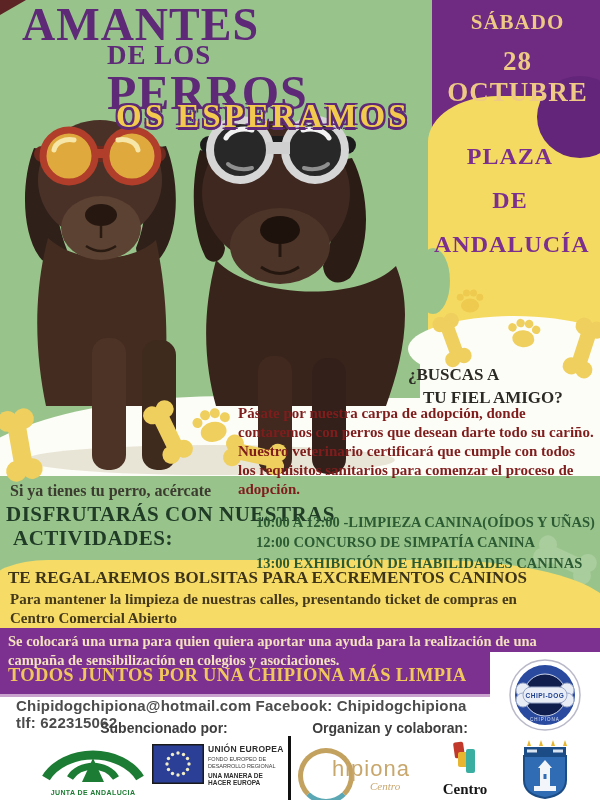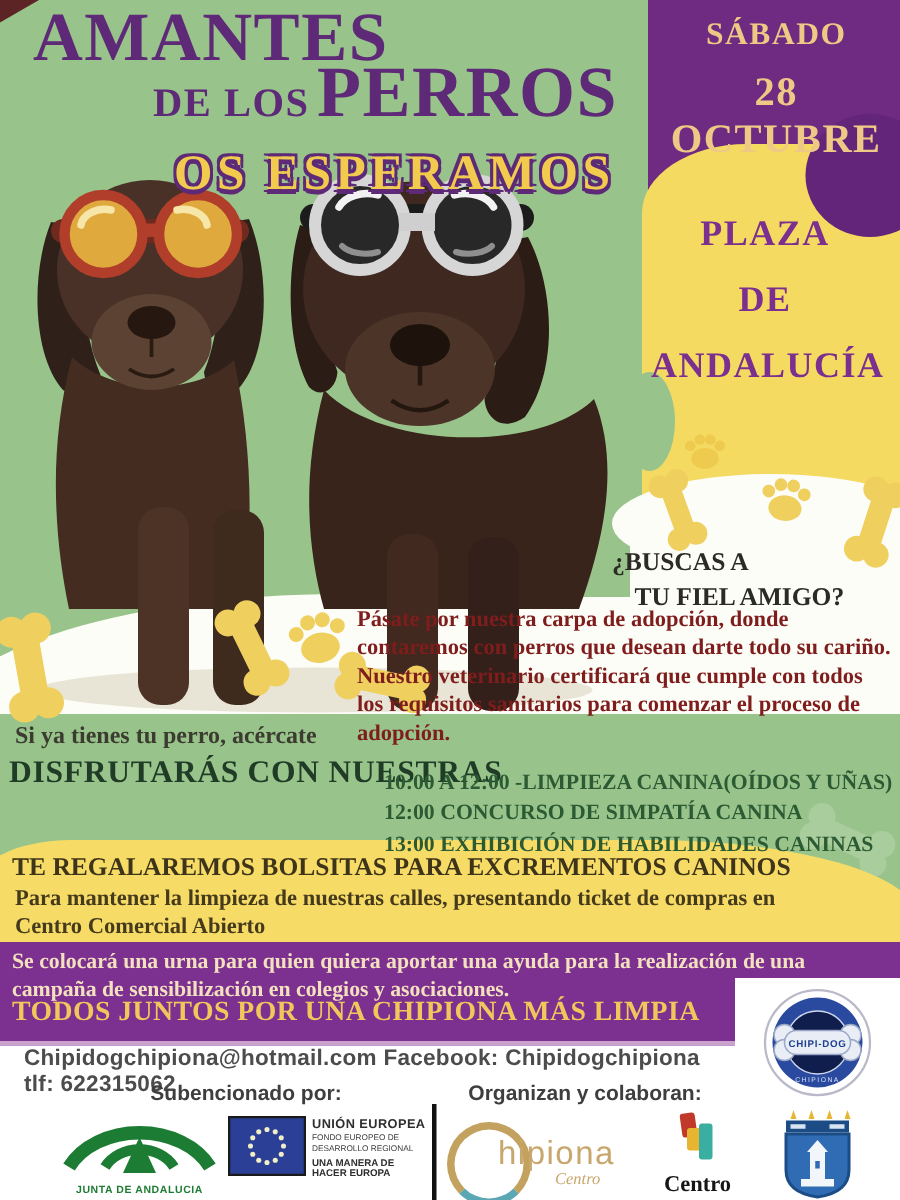--- a/index.html
+++ b/index.html
@@ -2,21 +2,21 @@
 <html><head>
 <meta charset="utf-8">
 <style>
   html,body{margin:0;padding:0;}
   #poster{position:relative;width:600px;height:800px;overflow:hidden;background:#98c48c;
           font-family:"Liberation Serif",serif;}
   .abs{position:absolute;}
   .sans{font-family:"Liberation Sans",sans-serif;}
   
   .title1{left:22px;top:2px;font-size:46px;font-weight:bold;color:#5e2a77;line-height:1;letter-spacing:1px;z-index:7;}
-  .title2{left:102px;top:40px;display:flex;align-items:baseline;z-index:7;color:#5e2a77;}
+  .title2{left:102px;top:40px;display:flex;align-items:baseline;z-index:7;color:#5e2a77;flex-direction:column;}
   .title2 .small{font-size:27px;font-weight:bold;letter-spacing:1px;}
   .title2 .big{font-size:48px;font-weight:bold;margin-left:5px;letter-spacing:1px;line-height:.9;}
   .title3{left:116px;top:68px;font-size:33px;font-weight:bold;color:#f2cb4e;letter-spacing:3px;z-index:7;
           text-shadow:-2px -2px 0 #5e2a77,2px -2px 0 #5e2a77,-2px 2px 0 #5e2a77,2px 2px 0 #5e2a77,0 3px 0 #5e2a77;margin-top:30px;}
   .corner-wedge{left:0;top:0;width:0;height:0;border-top:15px solid #5c2424;border-right:26px solid transparent;z-index:8;}
   
   .purple-panel{left:432px;top:0;width:168px;height:160px;background:#6e2b81;z-index:1;}
   .date-text{left:435px;top:10px;width:165px;text-align:center;color:#eec985;z-index:7;}
   .date-text .l1{font-size:21px;font-weight:bold;letter-spacing:1px;}
   .date-text .l2{font-size:27px;font-weight:bold;letter-spacing:1px;margin-top:11px;}
@@ -184,20 +184,21 @@
   <div class="abs question">
     <div>¿BUSCAS A</div>
     <div class="ind">TU FIEL AMIGO?</div>
   </div>
   <div class="abs para">Pásate por nuestra carpa de adopción, donde contaremos con perros que desean darte todo su cariño. Nuestro veterinario certificará que cumple con todos los requisitos sanitarios para comenzar el proceso de adopción.</div>
 
   <div class="abs green-band"></div>
   <div class="abs intro">Si ya tienes tu perro, acércate</div>
   <div class="abs acthead">
     <div>DISFRUTARÁS CON NUESTRAS</div>
+    <div class="l2">ACTIVIDADES:</div>
   </div>
   <div class="abs schedule">
     <div>10:00 A 12:00 -LIMPIEZA CANINA(OÍDOS Y UÑAS)</div>
     <div>12:00 CONCURSO DE SIMPATÍA CANINA</div>
     <div>13:00 EXHIBICIÓN DE HABILIDADES CANINAS</div>
   </div>
 
   <div class="abs yellow-band"></div>
   <div class="abs bags-head">TE REGALAREMOS BOLSITAS PARA EXCREMENTOS CANINOS</div>
   <div class="abs bags-text">Para mantener la limpieza de nuestras calles, presentando ticket de compras en Centro Comercial Abierto</div>

